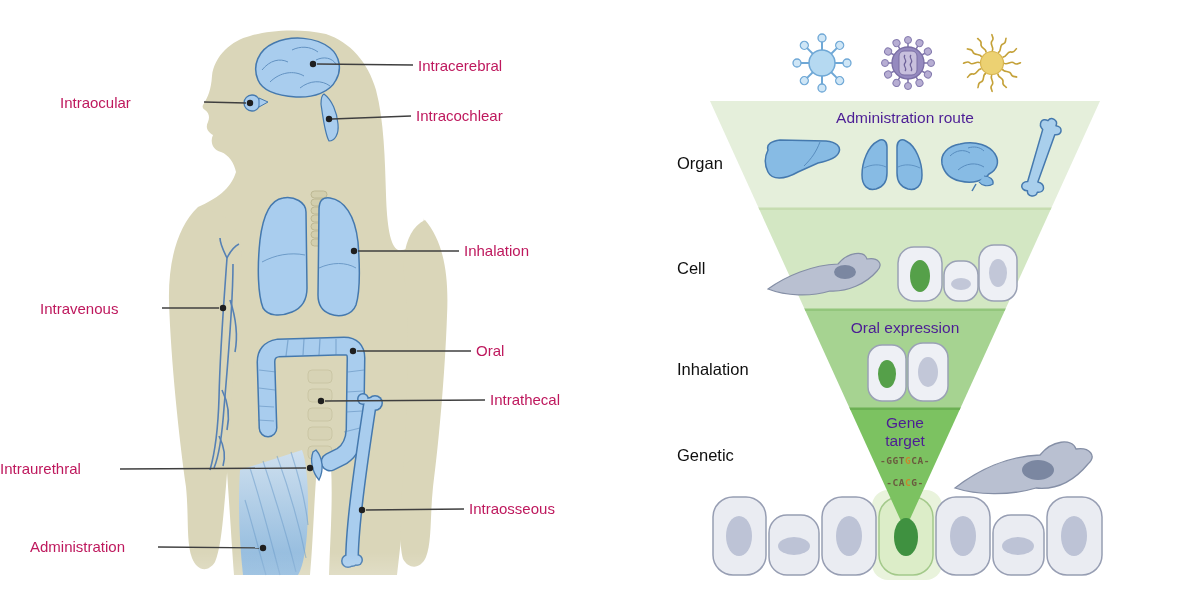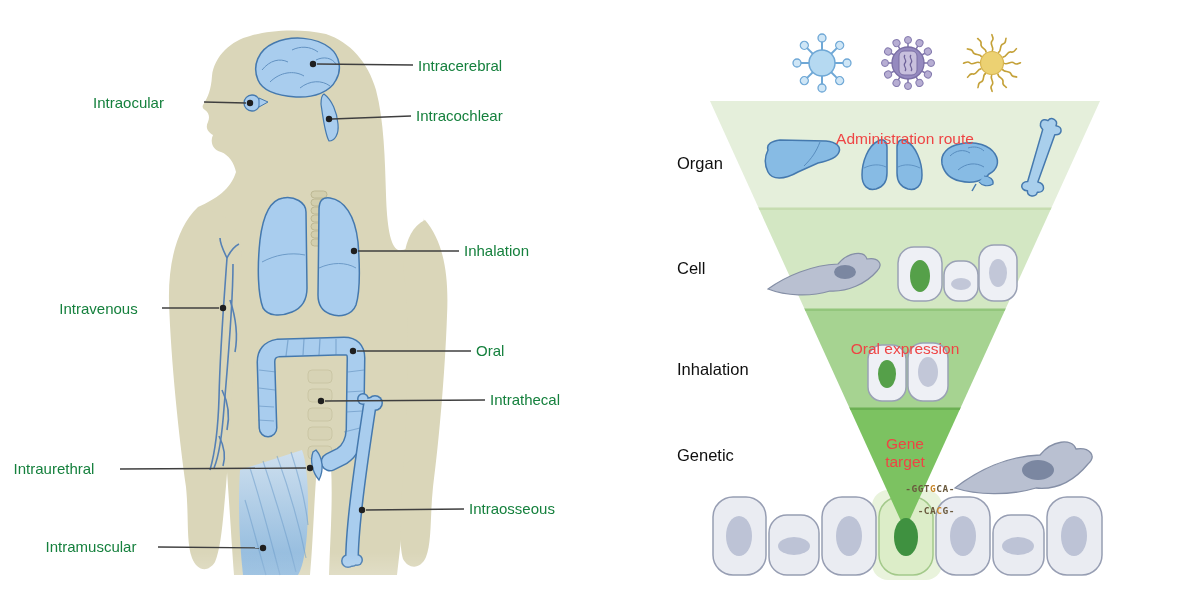--- a/index.html
+++ b/index.html
@@ -1,25 +1,25 @@
 <!DOCTYPE html>
 <html><head>
 <meta charset="utf-8">
 <style>
   html,body{margin:0;padding:0;background:#fff;}
   #canvas{position:relative;width:1200px;height:616px;background:#fff;overflow:hidden;
           font-family:"Liberation Sans",sans-serif;}
   #art{position:absolute;left:0;top:0;}
-  .lbl{position:absolute;font-size:15px;color:#15803d;line-height:1.05;white-space:nowrap;}
-  .lbl.r{text-align:center;}
+  .lbl{position:absolute;font-size:15px;color:#be185d;line-height:1.05;white-space:nowrap;}
+  .lbl.r{text-align:left;}
   .cat{position:absolute;font-size:16.5px;font-weight:normal;color:#0f0f0f;white-space:nowrap;}
-  .band{position:absolute;font-size:15.5px;color:#ef4444;text-align:center;margin-top:21px;}
+  .band{position:absolute;font-size:15.5px;color:#4c1d95;text-align:center;}
   .band.wrap{white-space:normal;line-height:1.15;}
   .seq{position:absolute;font-family:"DejaVu Sans Mono",monospace;font-size:9.5px;font-weight:bold;
-       color:#6a5a3e;letter-spacing:.5px;text-align:right;margin-top:28px;}
+       color:#6a5a3e;letter-spacing:.5px;text-align:center;}
   .seq .hl{color:#c8872b;}
 </style>
 </head>
 <body>
 
 <div id="canvas">
 
 <svg id="art" width="1200" height="616" viewBox="0 0 1200 616">
   <defs>
     <linearGradient id="muscleGrad" x1="0" y1="0" x2="0" y2="1">
@@ -320,21 +320,21 @@
 
   <div class="lbl" style="left:418px;top:58px">Intracerebral</div>
   <div class="lbl r" style="left:60px;top:95px;width:137px">Intraocular</div>
   <div class="lbl" style="left:416px;top:108px">Intracochlear</div>
   <div class="lbl" style="left:464px;top:243px">Inhalation</div>
   <div class="lbl r" style="left:40px;top:301px;width:117px">Intravenous</div>
   <div class="lbl" style="left:476px;top:343px">Oral</div>
   <div class="lbl" style="left:490px;top:392px">Intrathecal</div>
   <div class="lbl r" style="left:0;top:461px;width:108px">Intraurethral</div>
   <div class="lbl" style="left:469px;top:501px">Intraosseous</div>
-  <div class="lbl r" style="left:30px;top:539px;width:122px">Intramuscular</div>
+  <div class="lbl r" style="left:30px;top:539px;width:122px">Administration</div>
 
   <div class="cat" style="left:677px;top:154px">Organ</div>
   <div class="cat" style="left:677px;top:259px">Cell</div>
   <div class="cat" style="left:677px;top:360px">Inhalation</div>
   <div class="cat" style="left:677px;top:446px">Genetic</div>
 
   <div class="band" style="left:805px;top:109px;width:200px">Administration route</div>
   <div class="band" style="left:805px;top:319px;width:200px">Oral expression</div>
   <div class="band wrap" style="left:870px;top:414px;width:70px">Gene target</div>
 

